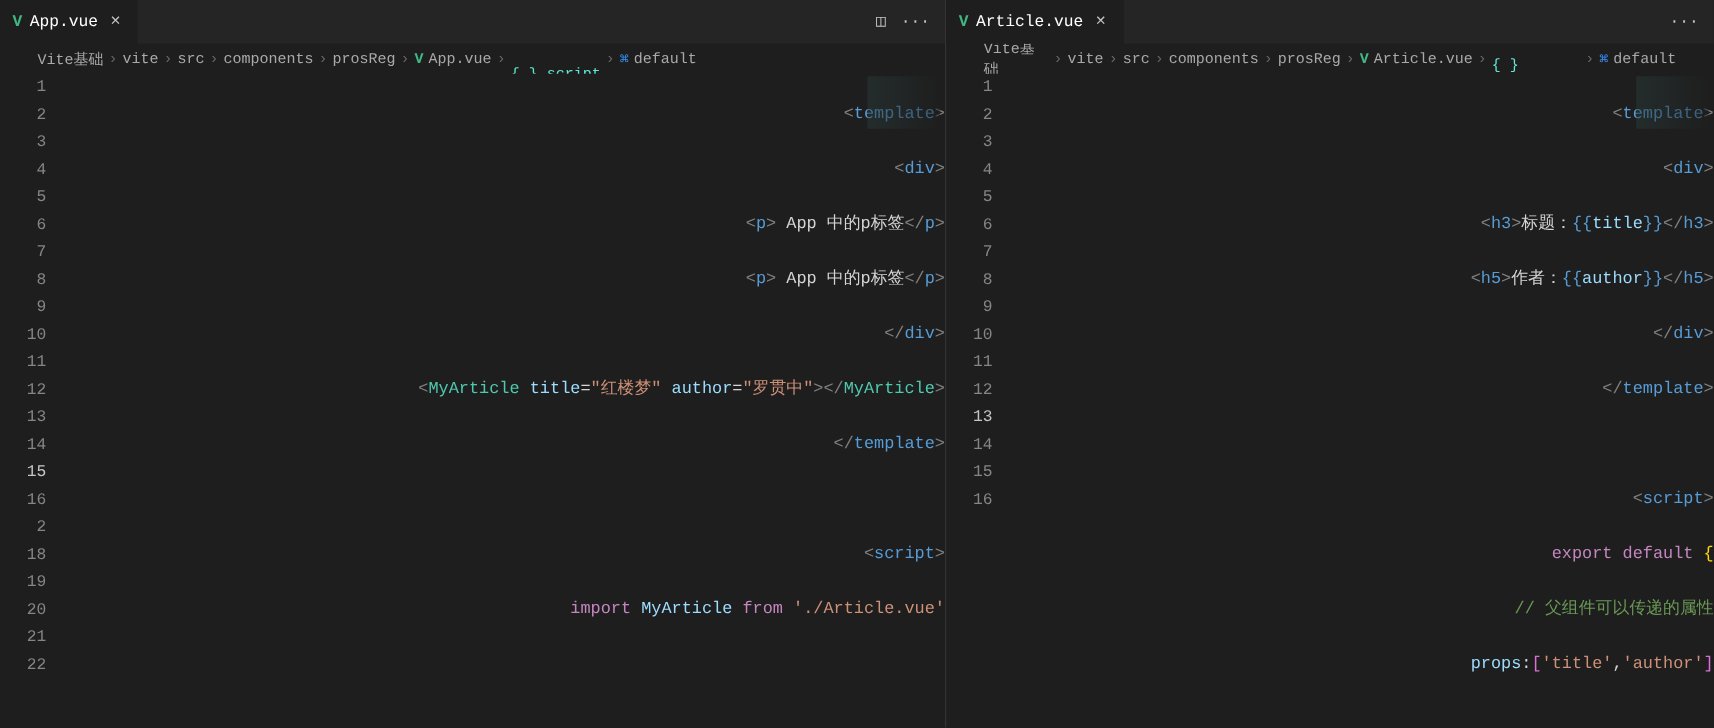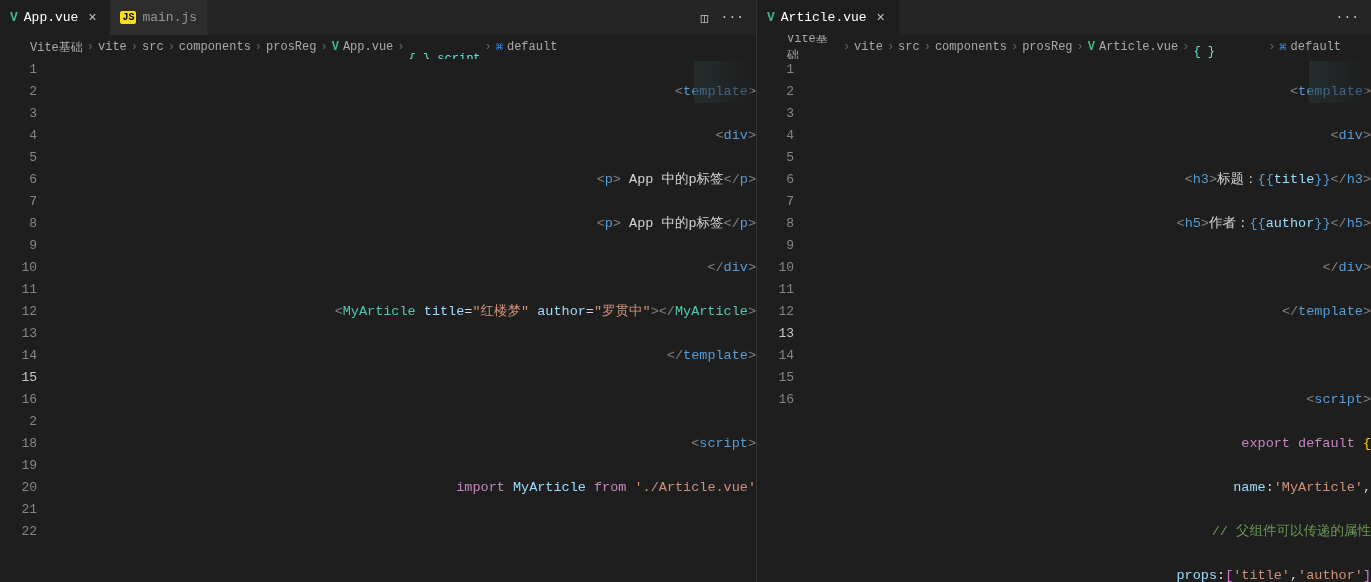--- a/index.html
+++ b/index.html
@@ -124,24 +124,20 @@
   </style>
 </head>
 <body>
 
 <div class="panel left">
   <div class="tabs">
     <div class="tab active">
       <span class="icon-vue">V</span>
       <span>App.vue</span>
       <span class="tab-close">×</span>
-    </div>
-    <div class="tab">
-      <span class="icon-js">JS</span>
-      <span>main.js</span>
     </div>
     <div class="tab-actions">
       <span>◫</span>
       <span>···</span>
     </div>
   </div>
   <div class="breadcrumb">
     <span>Vite基础</span>
       <span class="sep">›</span>
     <span>vite</span>
@@ -263,21 +259,20 @@
     <div class="code">
 <div class="line"><span class="c-gray">&lt;</span><span class="c-tag">template</span><span class="c-gray">&gt;</span></div>
 <div class="line">    <span class="c-gray">&lt;</span><span class="c-tag">div</span><span class="c-gray">&gt;</span></div>
 <div class="line">        <span class="c-gray">&lt;</span><span class="c-tag">h3</span><span class="c-gray">&gt;</span><span class="c-white">标题：</span><span class="c-kwblue">{{</span><span class="c-attr">title</span><span class="c-kwblue">}}</span><span class="c-gray">&lt;/</span><span class="c-tag">h3</span><span class="c-gray">&gt;</span></div>
 <div class="line">          <span class="c-gray">&lt;</span><span class="c-tag">h5</span><span class="c-gray">&gt;</span><span class="c-white">作者：</span><span class="c-kwblue">{{</span><span class="c-attr">author</span><span class="c-kwblue">}}</span><span class="c-gray">&lt;/</span><span class="c-tag">h5</span><span class="c-gray">&gt;</span></div>
 <div class="line">    <span class="c-gray">&lt;/</span><span class="c-tag">div</span><span class="c-gray">&gt;</span></div>
 <div class="line"><span class="c-gray">&lt;/</span><span class="c-tag">template</span><span class="c-gray">&gt;</span></div>
 <div class="line"></div>
 <div class="line"><span class="c-gray">&lt;</span><span class="c-tag">script</span><span class="c-gray">&gt;</span></div>
 <div class="line"><span class="c-kw">export</span> <span class="c-kw">default</span> <span class="c-brace">{</span></div>
-<div class="line">    <span class="c-attr">name</span><span class="c-white">:</span><span class="c-str">'MyArticle'</span><span class="c-white">,</span></div>
 <div class="line">    <span class="c-comment">// 父组件可以传递的属性</span></div>
 <div class="line">    <span class="c-attr">props</span><span class="c-white">:</span><span class="c-brace2">[</span><span class="c-str">'title'</span><span class="c-white">,</span><span class="c-str">'author'</span><span class="c-brace2">]</span></div>
 
 
 
 
     </div>
     <div class="minimap"></div>
   </div>
 </div>

